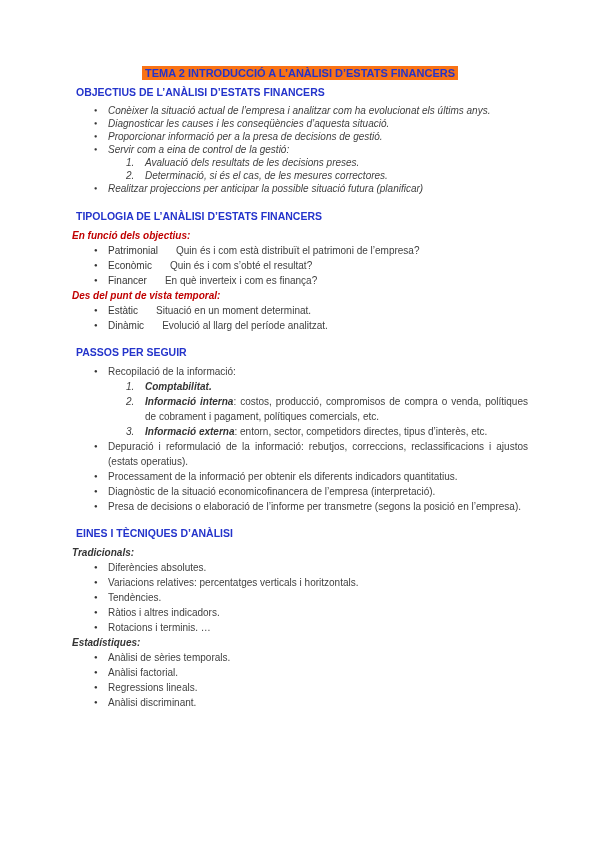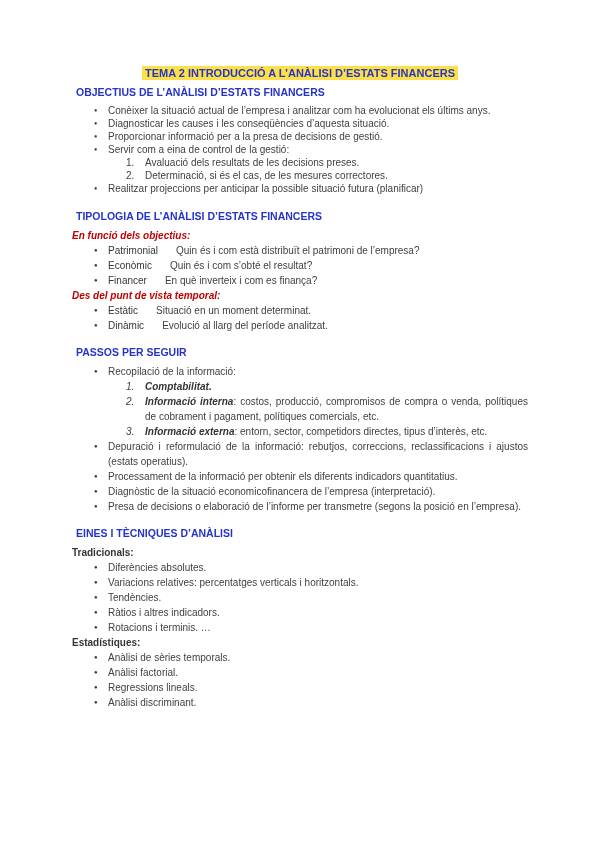--- a/index.html
+++ b/index.html
@@ -11,21 +11,21 @@
     font-family:"Liberation Sans", sans-serif;
     font-size:10px;
     line-height:15px;
     color:#3f3f3f;
     overflow:hidden;
     position:relative;
   }
   .title-row { text-align:center; margin:0 0 2px 0; }
   .title-hl {
     display:inline;
-    background:#fde047;
+    background:#f97316;
     color:#2434cb;
     font-weight:bold;
     font-size:11px;
     padding:1px 3px;
   }
   .h-blue {
     color:#2434cb;
     font-weight:bold;
     font-size:10.5px;
     margin:4px;
@@ -36,35 +36,36 @@
   .sub-red {
     color:#c00000;
     font-weight:bold;
     font-style:italic;
     margin:0;
     line-height:15px;
   }
   .sub-black {
     color:#353535;
     font-weight:bold;
+    font-style:italic;
     margin:0;
     line-height:15px;
   }
   ul { list-style:none; margin:0; padding:0; }
   li { margin:0; }
   li.b { position:relative; padding-left:36px; }
   li.b::before {
     content:"●";
     position:absolute;
     left:22px;
     top:0;
     font-size:6px;
     color:#353535;
   }
-  ul.tight li { line-height:13px; }
+  ul.tight li { line-height:13px;font-style:italic; }
   ul.tight li.b::before { font-size:5.5px; }
   li.n { position:relative; padding-left:73px; }
   li.n .num { position:absolute; left:54px; top:0; }
   ul.tight li.n { line-height:13px; }
   .term { font-weight:normal; color:#353535; margin-right:18px; }
   .term-it { font-weight:bold; font-style:italic; color:#353535;margin-top:20px; }
   .num-it { font-style:italic; }
   .just { text-align:justify; }
 </style>
 </head>

